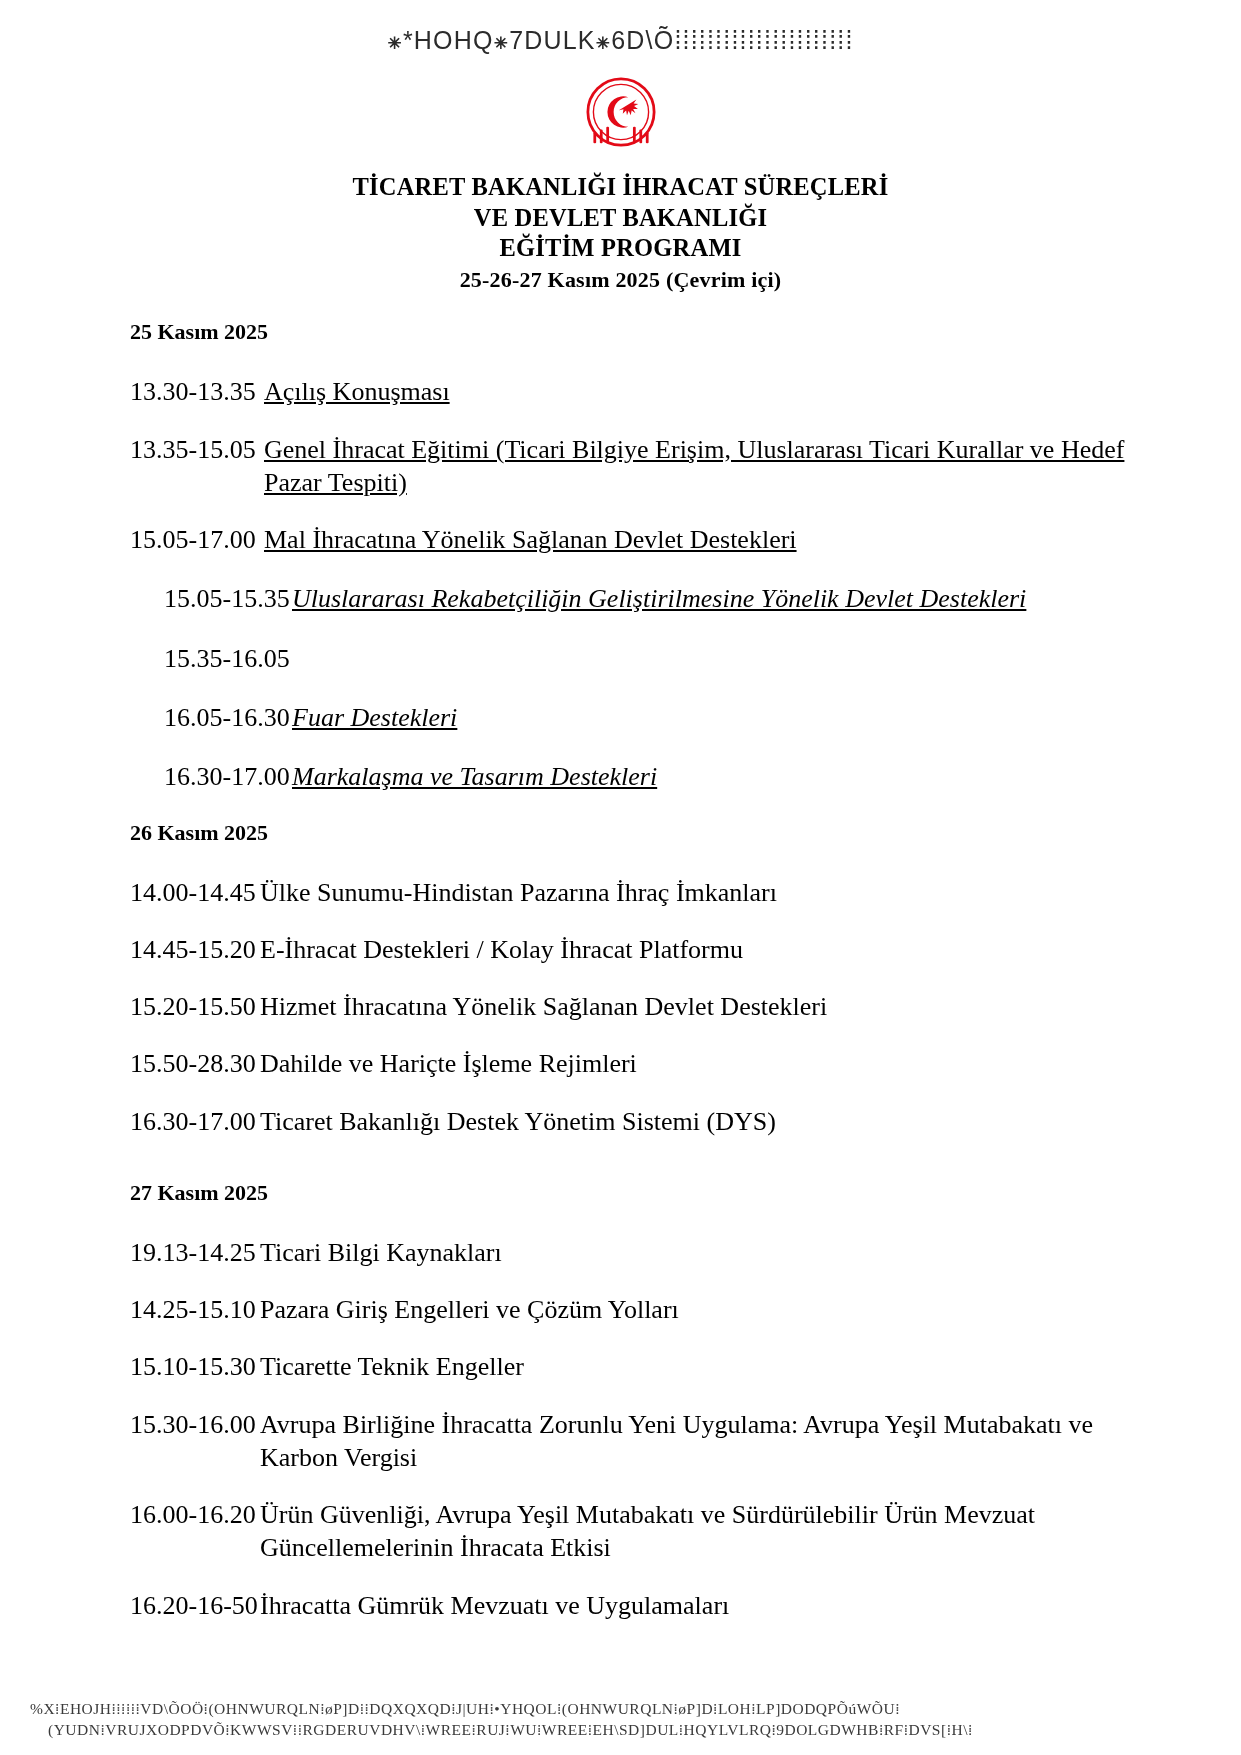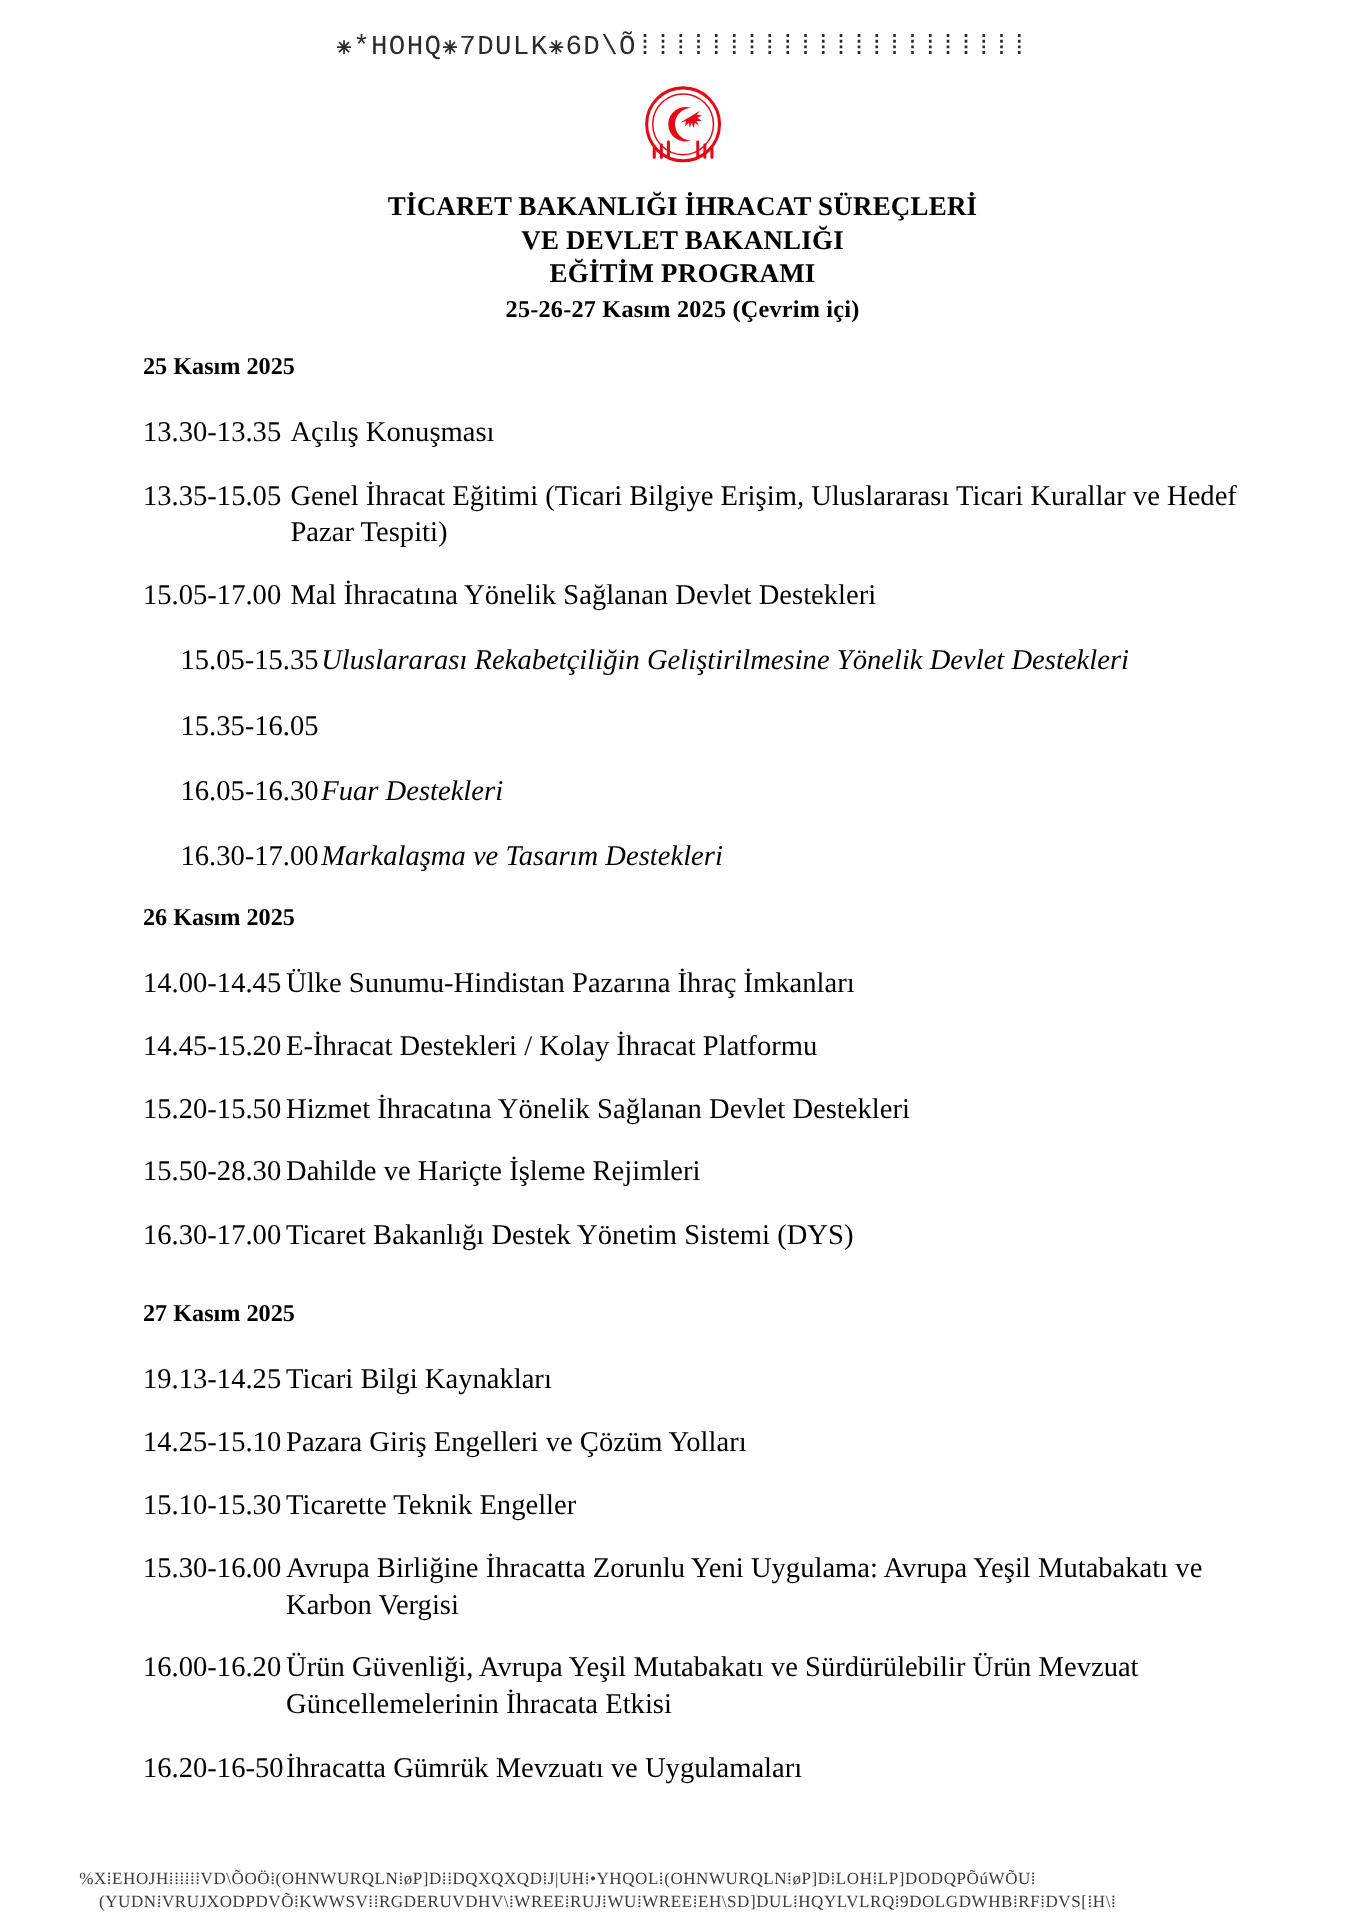--- a/index.html
+++ b/index.html
@@ -16,21 +16,21 @@
   }
   .page {
     width: 1241px;
     min-height: 1755px;
     box-sizing: border-box;
     padding: 14px 90px 0 90px;
     position: relative;
   }
   .header-garble {
     text-align: center;
-    font-family: Liberation Mono, monospace;
+    font-family: Liberation Sans, sans-serif;
     font-size: 25px;
     letter-spacing: 1.2px;
     color: #2b2b2b;
     white-space: nowrap;
     overflow: hidden;
     margin: 8px 0 0 0;
   }
   .emblem-wrap {
     display: flex;
     justify-content: center;
@@ -73,21 +73,21 @@
   }
   .row .time {
     flex: 0 0 auto;
     white-space: nowrap;
   }
   .row .desc {
     flex: 1 1 auto;
   }
   
   .day1 .row .time { width: 134px; }
-  .day1 .row .desc { padding-left: 0; }
+  .day1 .row .desc { padding-left: 0; text-decoration: underline; }
   
   .row.sub {
     margin-left: 74px;
     padding-top: 26px;
   }
   .row.sub .time { width: 128px; }
   .row.sub .desc.italic { font-style: italic; }
   
   .day2 .row .time, .day3 .row .time { width: 130px; }
   .footer {
@@ -95,21 +95,20 @@
     left: 30px;
     right: 30px;
     bottom: 14px;
     font-size: 15.5px;
     letter-spacing: 0.5px;
     color: #3a3a3a;
     font-family: "Liberation Serif", serif;
     line-height: 1.35;
     white-space: nowrap;
     overflow: hidden;
-    margin-left: 42px;
   }
   .footer .fline {
     display: block;
   }
   .footer .fline2 {
     padding-left: 18px;
   }
 </style>
 </head>
 <body>

